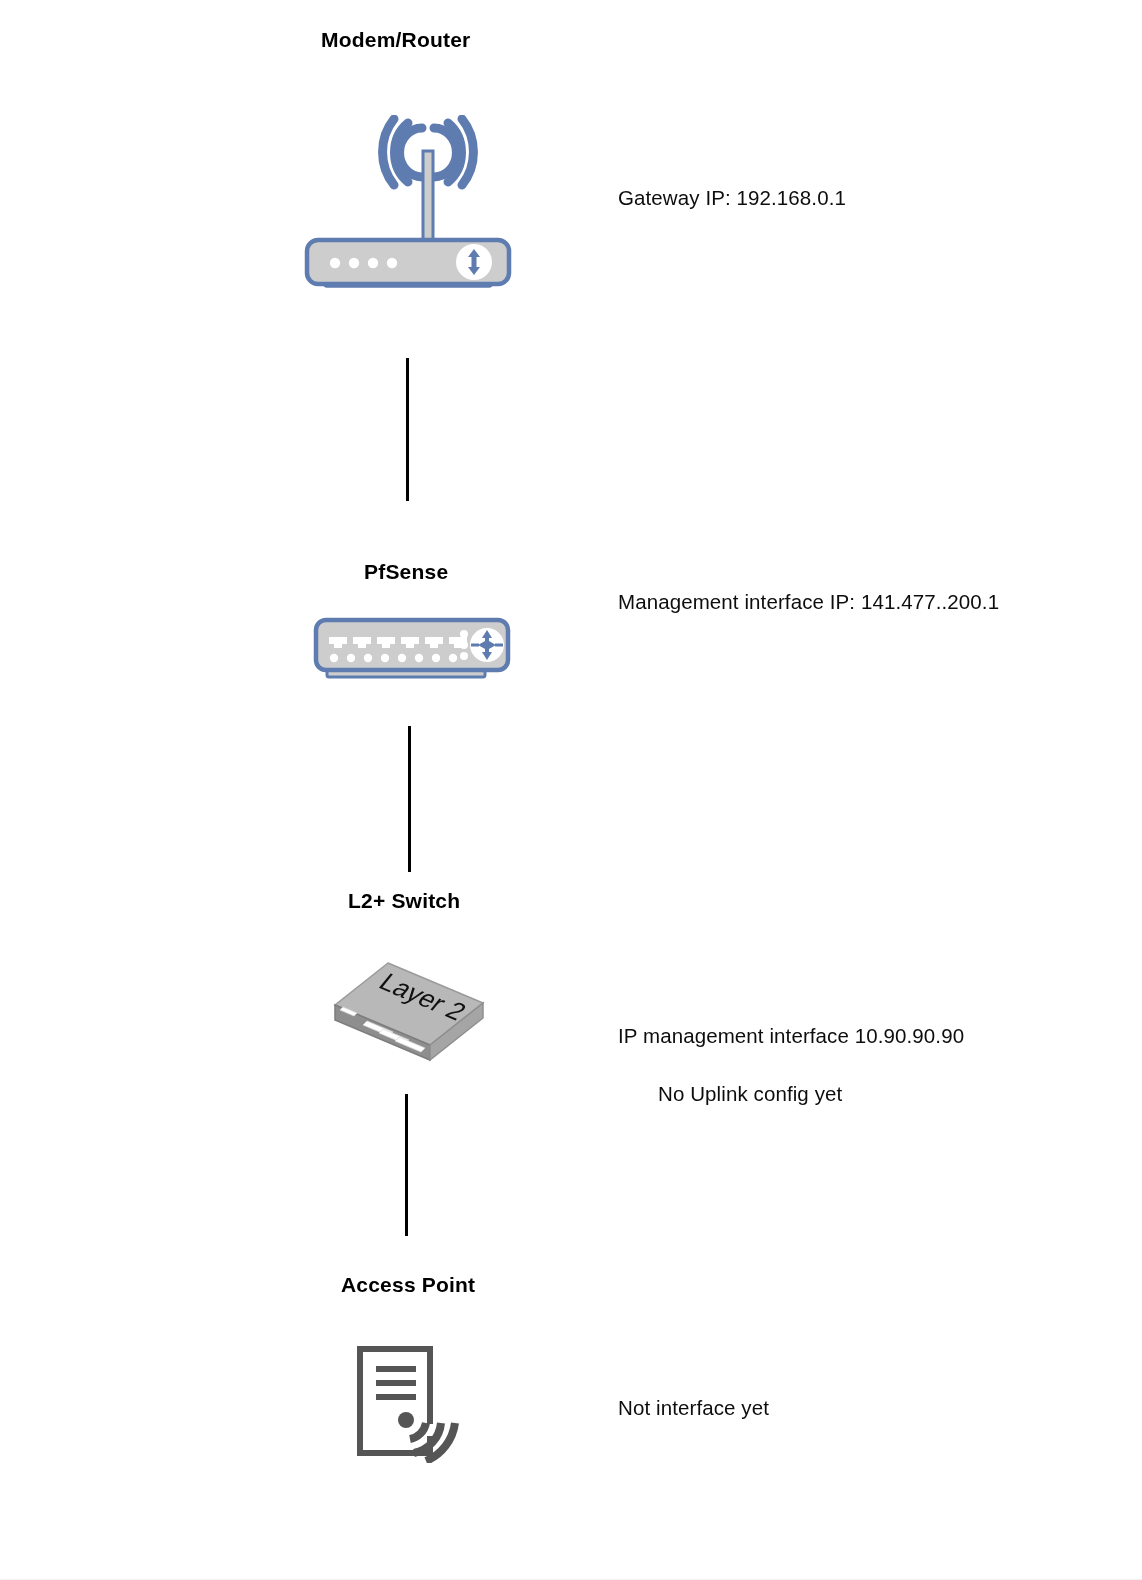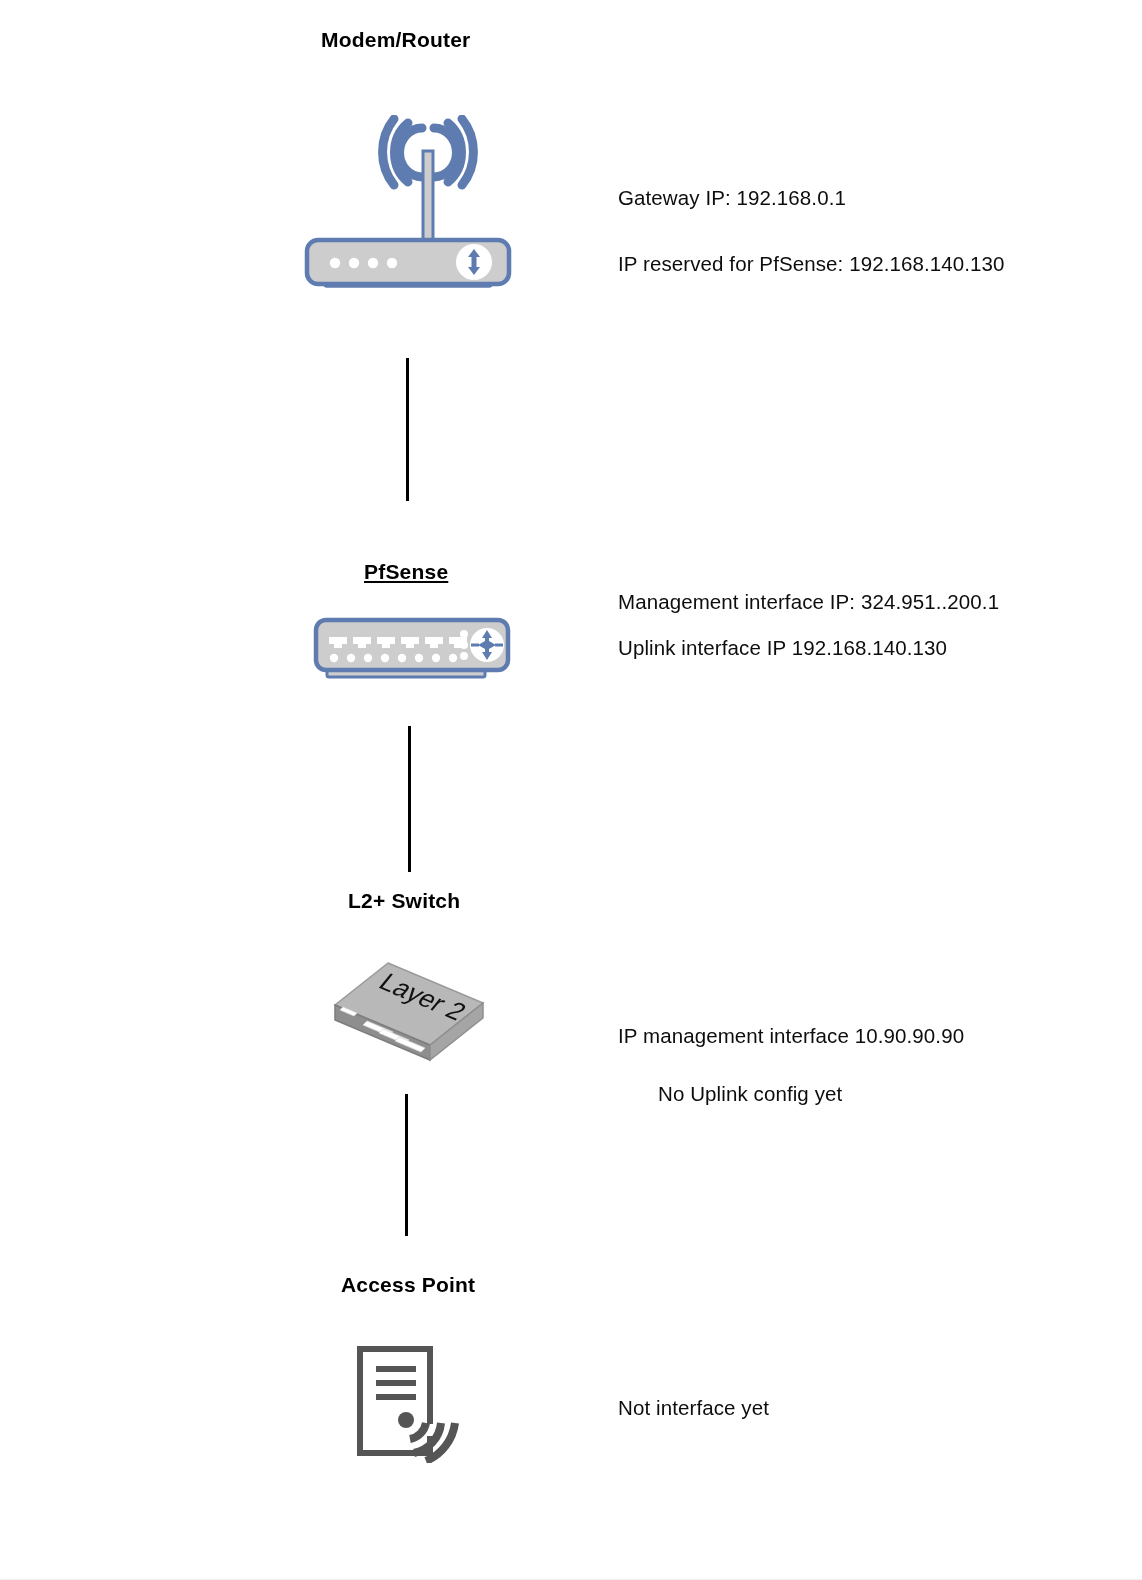--- a/index.html
+++ b/index.html
@@ -98,25 +98,24 @@
       <circle cx="171" cy="147" r="18" fill="#ffffff"></circle>
       <g fill="#5f7cb0">
         <polygon points="171,134 177,142 165,142"></polygon>
         <rect x="168.5" y="141" width="5" height="12"></rect>
         <polygon points="171,160 177,152 165,152"></polygon>
       </g>
     </svg>
   </div>
 
   <div class="note" style="top:186px;">Gateway IP: 192.168.0.1</div>
-  <div class="note" style="top:252px;">IP reserved for PfSense: 192.168.140.130</div>
 
   <div class="link" style="left:406px; top:358px; height:143px;"></div>
 
-  <div class="node-title" style="left:364px; top:560px;text-decoration:underline;">PfSense</div>
+  <div class="node-title" style="left:364px; top:560px;">PfSense</div>
 
   <div class="icon-wrap" style="left:313px; top:617px;">
     <svg width="205" height="68" viewBox="0 0 205 68">
 
       <rect x="14" y="50" width="158" height="10" rx="2" fill="#cdcdcd" stroke="#5f7cb0" stroke-width="3"></rect>
 
       <rect x="3" y="3" width="192" height="50" rx="10" fill="#cdcdcd" stroke="#5f7cb0" stroke-width="4.5"></rect>
 
       <g fill="#ffffff">
         <path d="M16 20 h18 v7 h-5 v4 h-8 v-4 h-5 z"></path>
@@ -150,22 +149,21 @@
         <rect x="172" y="20" width="4" height="16"></rect>
         <polygon points="174,43 179,35 169,35"></polygon>
         <polygon points="165,28 172,24 172,32"></polygon>
         <rect x="158" y="26.5" width="8" height="3"></rect>
         <polygon points="183,28 176,24 176,32"></polygon>
         <rect x="182" y="26.5" width="8" height="3"></rect>
       </g>
     </svg>
   </div>
 
-  <div class="note" style="top:590px;">Management interface IP: 324.951..200.1</div>
-  <div class="note" style="top:636px;">Uplink interface IP 192.168.140.130</div>
+  <div class="note" style="top:590px;">Management interface IP: 141.477..200.1</div>
 
   <div class="link" style="left:408px; top:726px; height:146px;"></div>
 
   <div class="node-title" style="left:348px; top:889px;">L2+ Switch</div>
 
   <div class="icon-wrap" style="left:325px; top:955px;">
     <svg width="170" height="115" viewBox="0 0 170 115">
 
       <polygon points="63,8 158,48 105,90 10,50" fill="#b8b8b8" stroke="#9a9a9a" stroke-width="1.5"></polygon>
 

